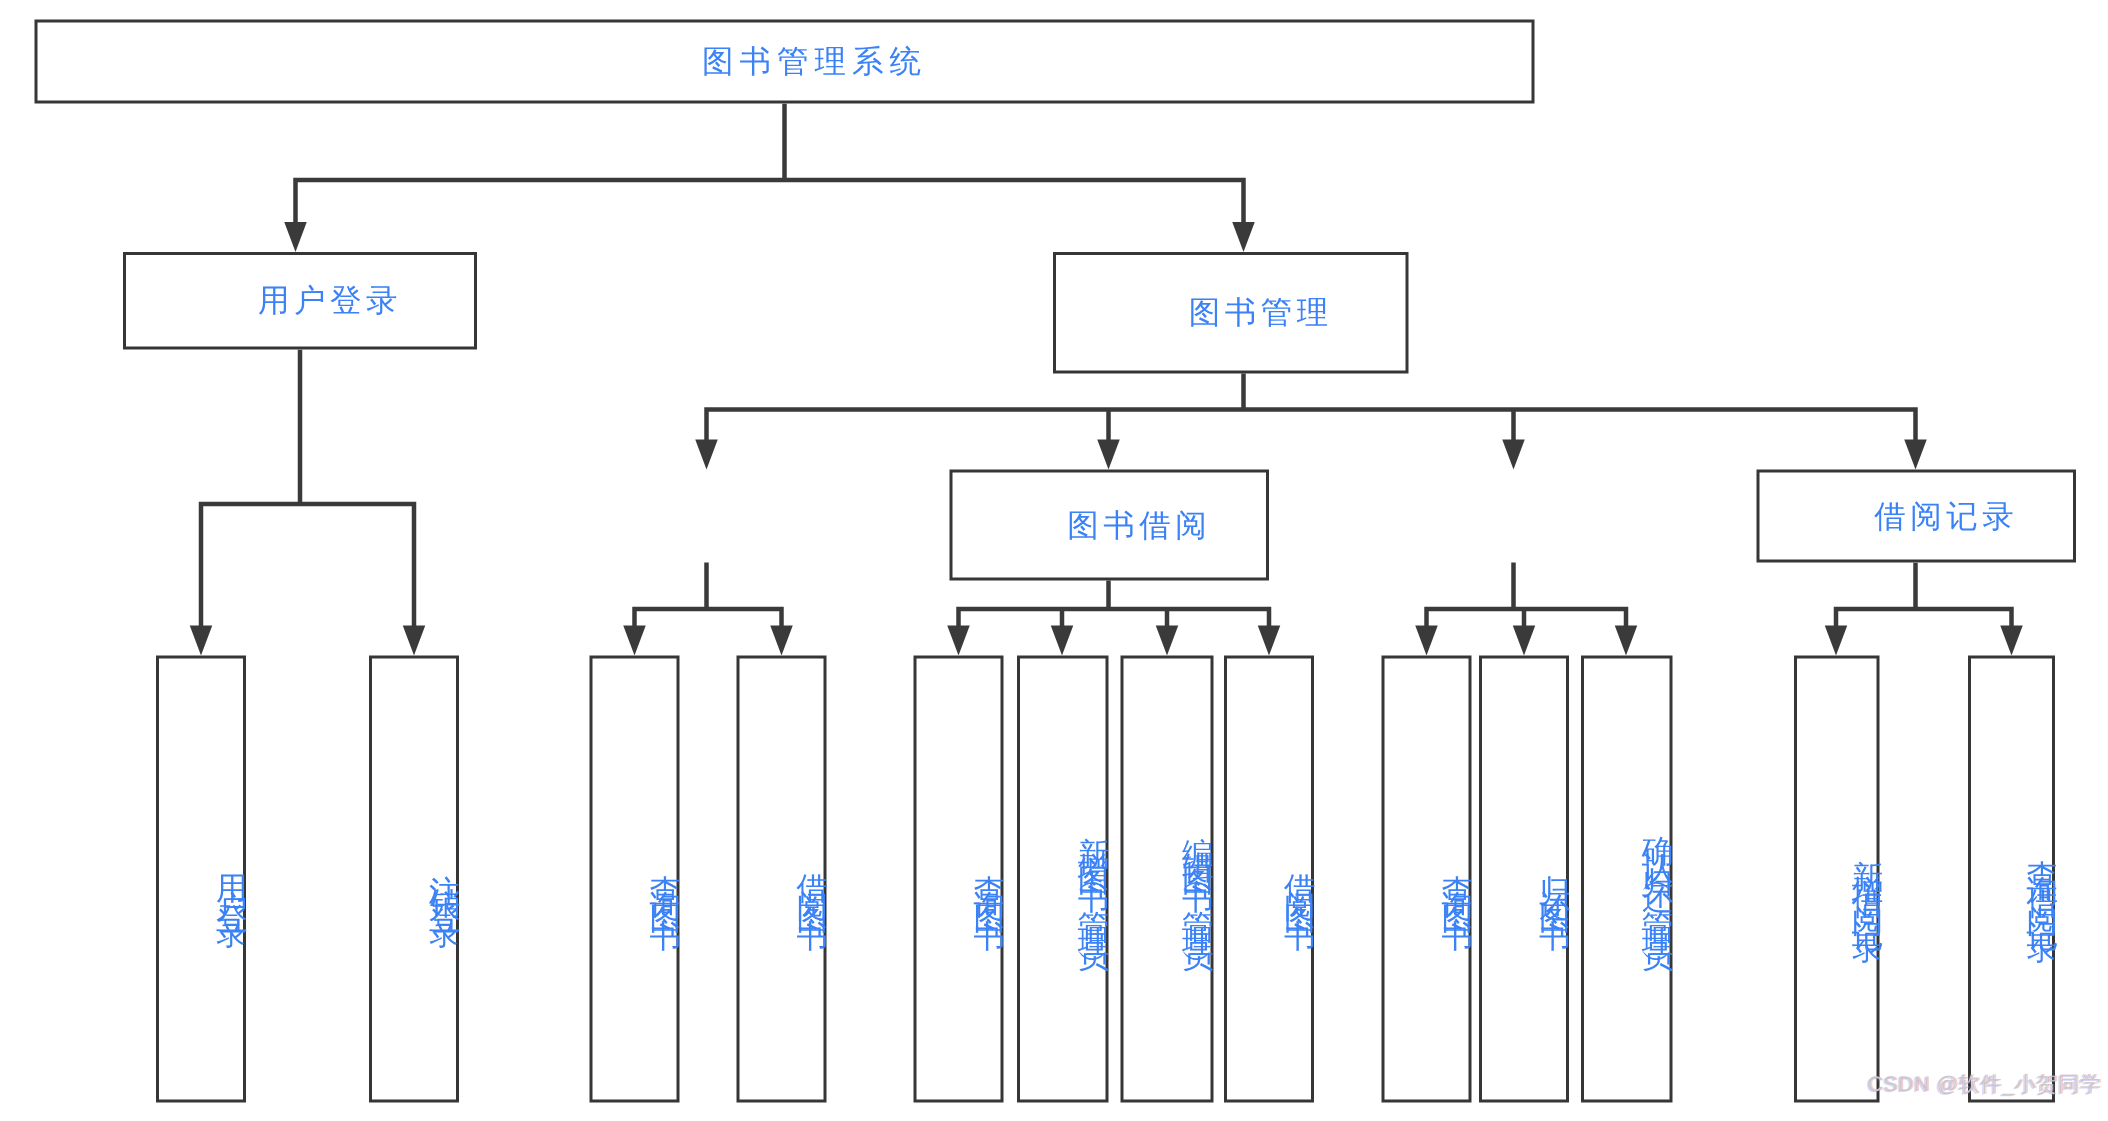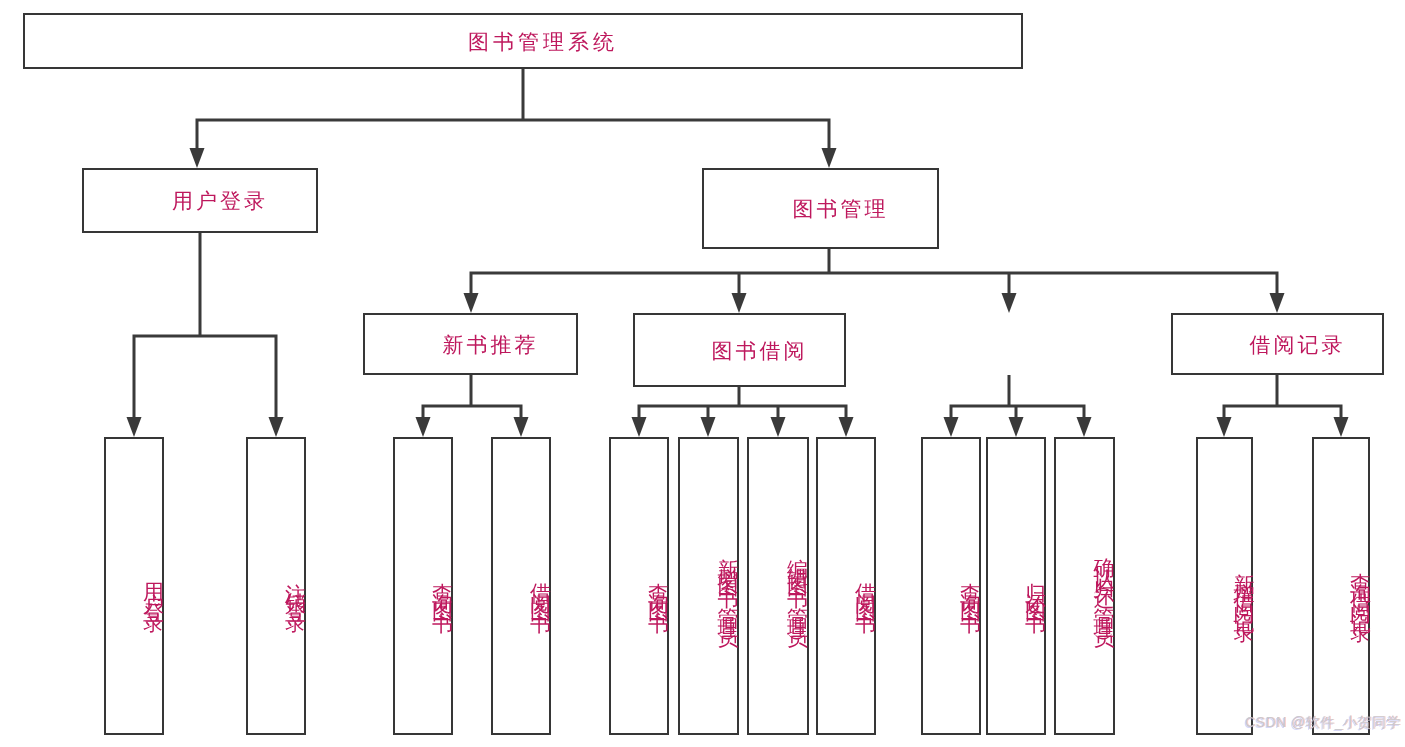--- a/index.html
+++ b/index.html
@@ -14,21 +14,21 @@
   svg.connectors {
     position: absolute;
     left: 0; top: 0;
     z-index: 0;
   }
   .node {
     position: absolute;
     box-sizing: border-box;
     background: #ffffff;
     border: 2.5px solid #363636;
-    color: #be185d;
+    color: #3b82f6;
     display: flex;
     align-items: center;
     justify-content: center;
     z-index: 1;
     padding-left: 40px;
   }
   .node.h span {
     font-size: 21px;
     letter-spacing: 3px;
     white-space: nowrap;
@@ -100,23 +100,20 @@
     <span>图书管理系统</span>
   </div>
 
   <div class="node h" style="left:82px; top:168px; width:236px; height:65px;">
     <span>用户登录</span>
   </div>
   <div class="node h" style="left:702px; top:168px; width:237px; height:81px;">
     <span>图书管理</span>
   </div>
 
-  <div class="node h" style="left:363px; top:313px; width:215px; height:62px;">
-    <span>新书推荐</span>
-  </div>
   <div class="node h" style="left:633px; top:313px; width:213px; height:74px;">
     <span>图书借阅</span>
   </div>
   <div class="node h" style="left:1171px; top:313px; width:213px; height:62px;">
     <span>借阅记录</span>
   </div>
 
   <div class="node v" style="left:104px; top:437px; width:60px; height:298px;">
     <span>用户登录</span>
   </div>

